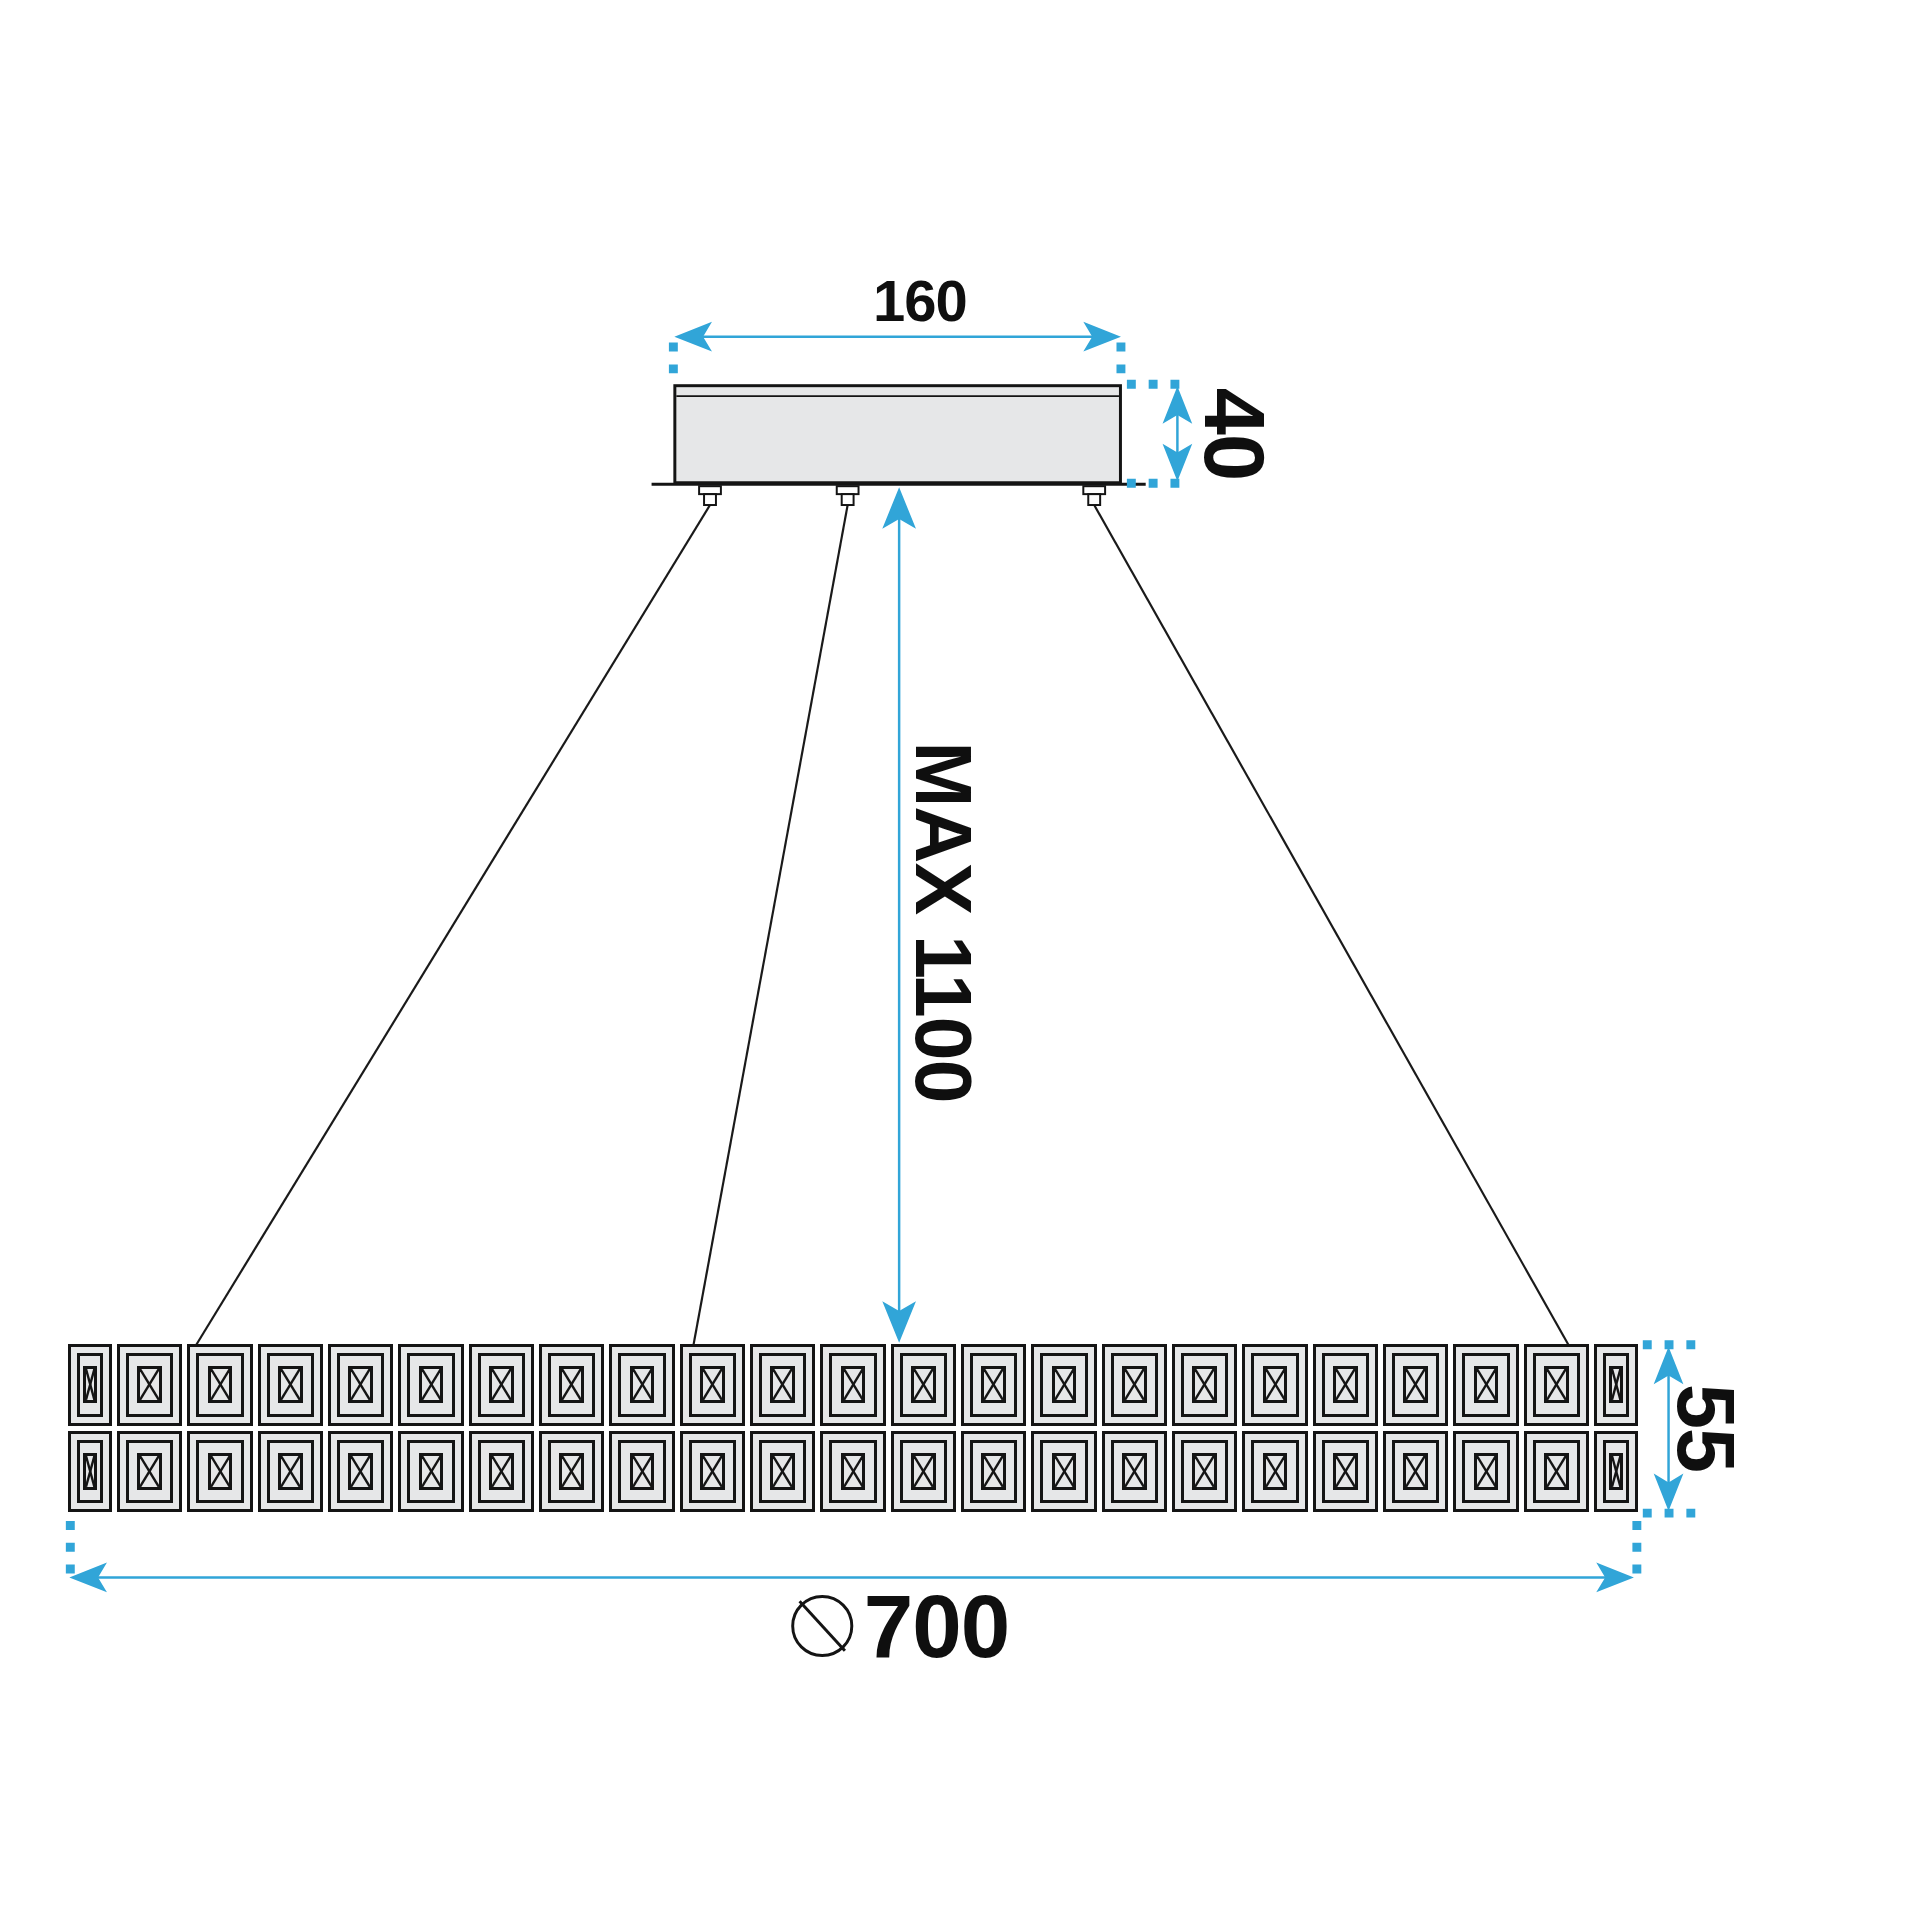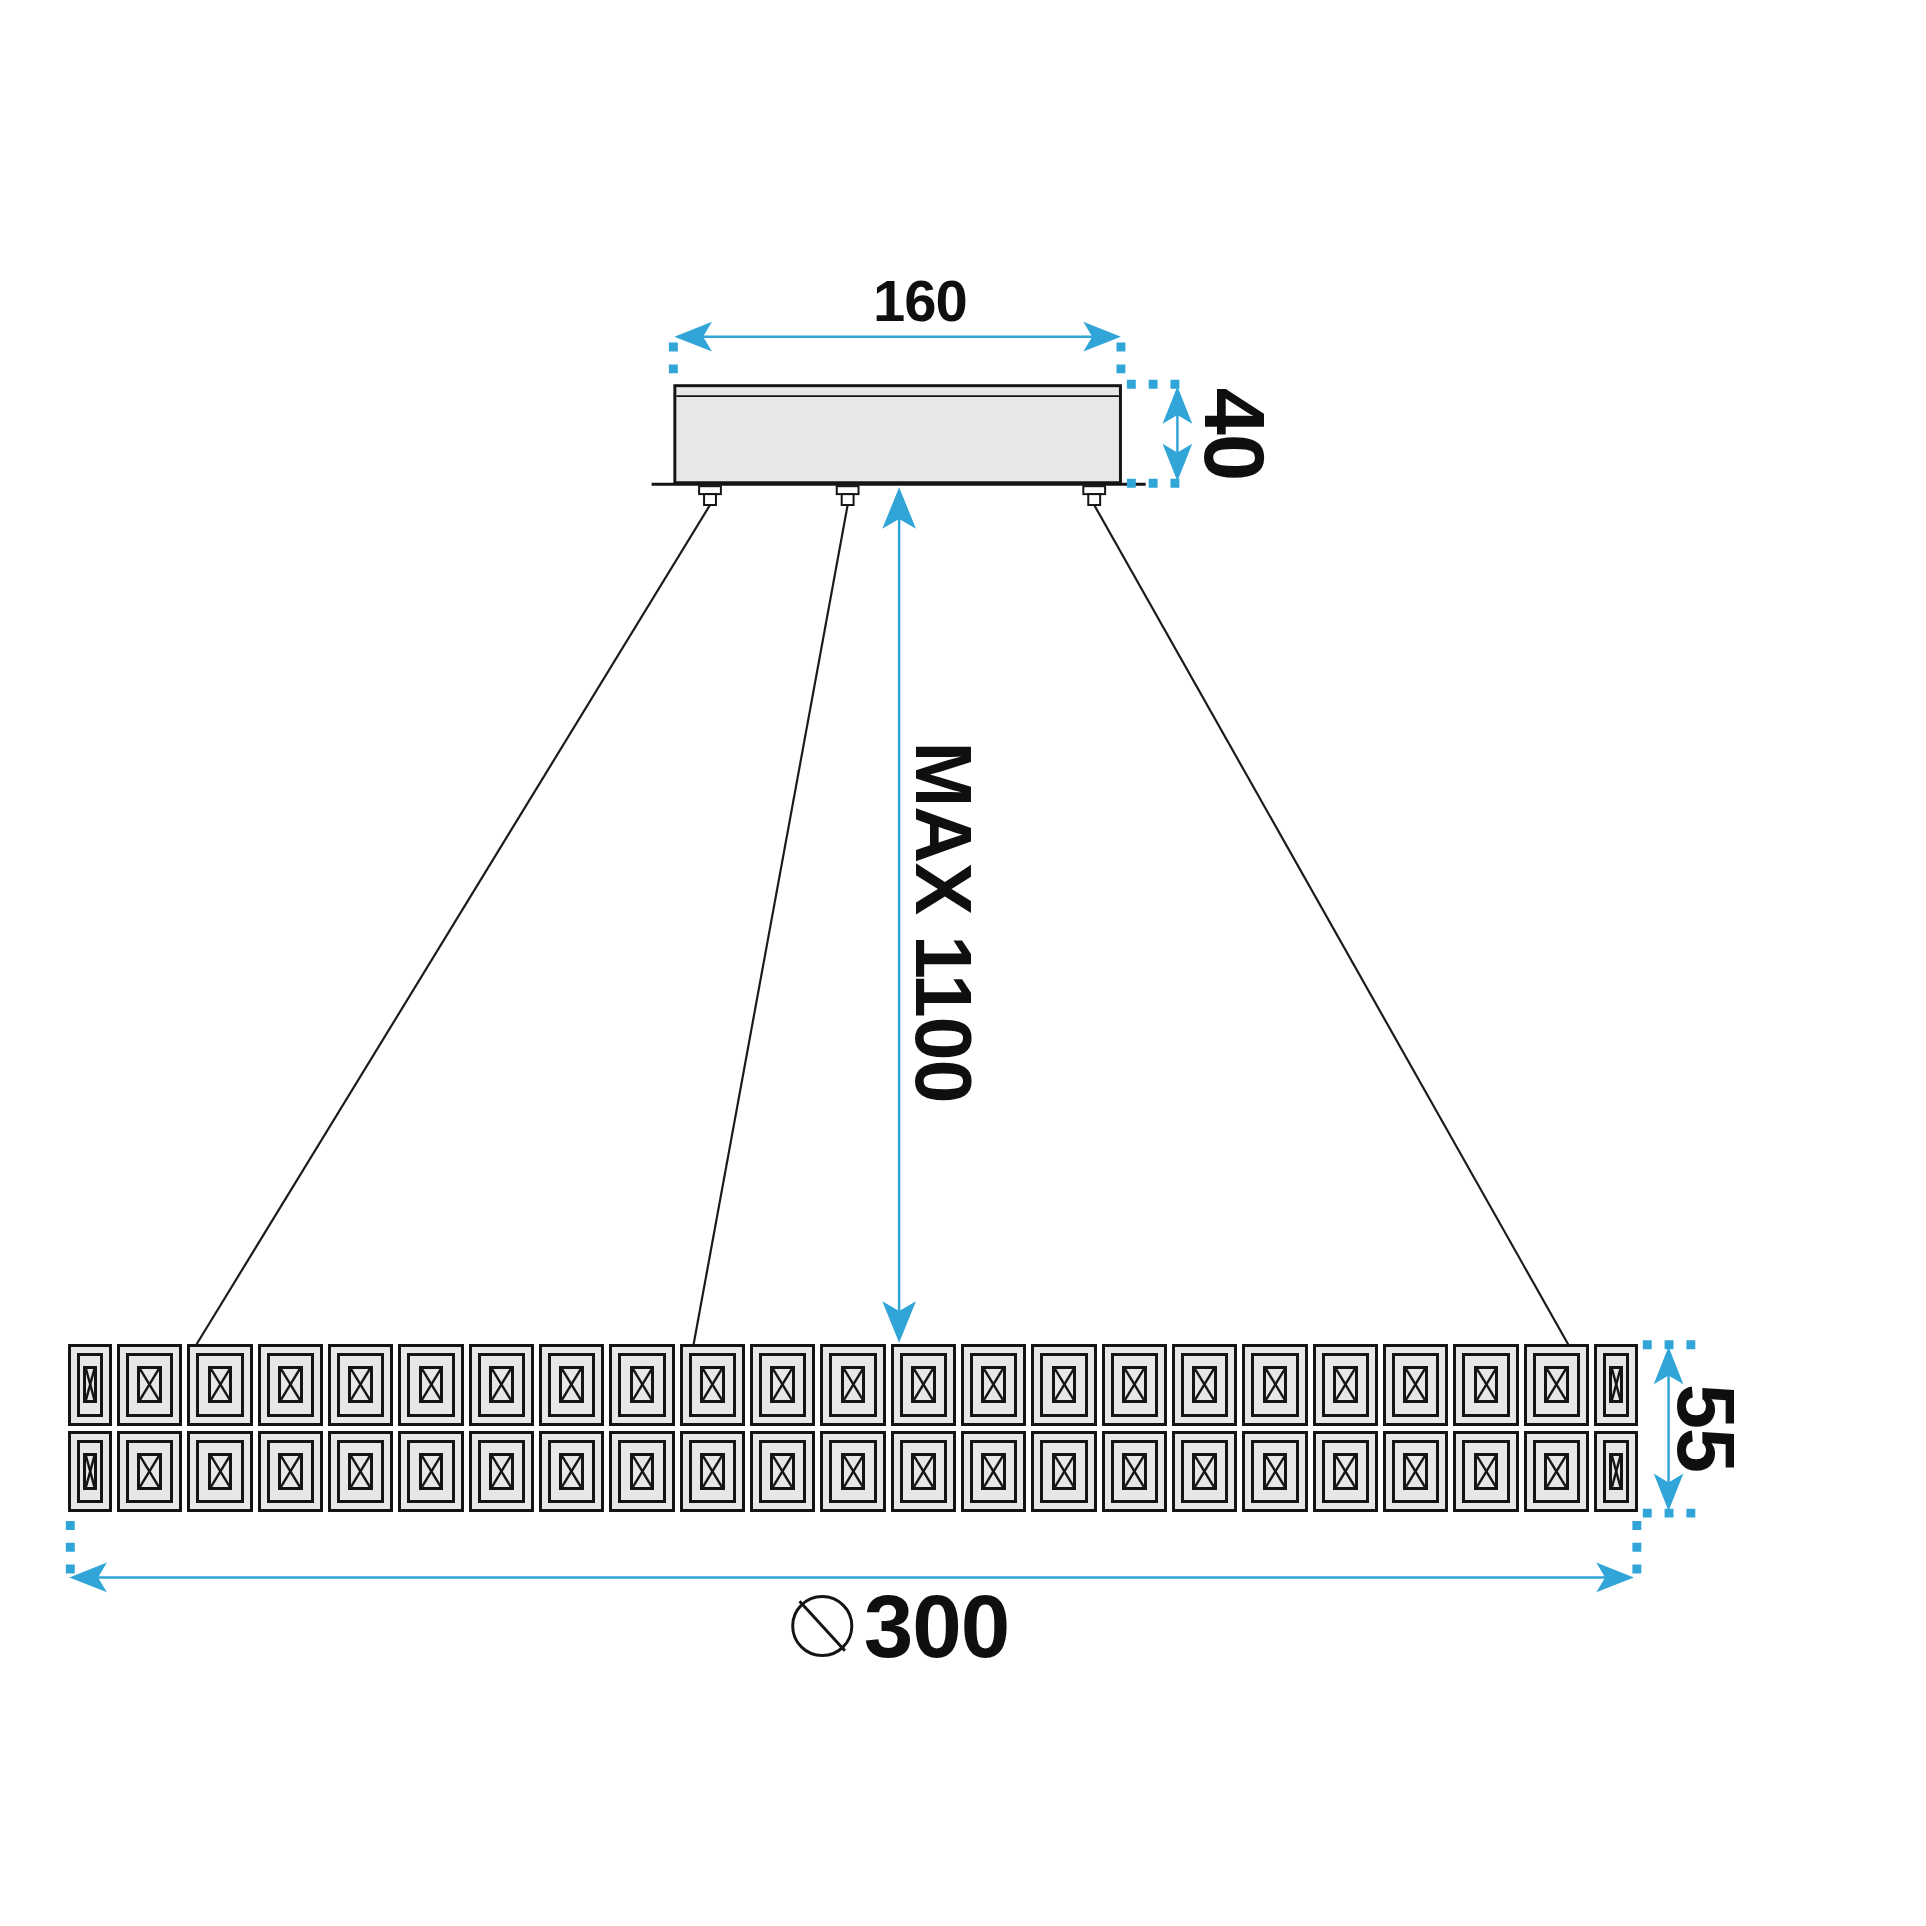--- a/index.html
+++ b/index.html
@@ -587,17 +587,17 @@
 
   <div class="dim-label" id="lbl-160">160</div>
   <div class="dim-label" id="lbl-40">40</div>
   <div class="dim-label" id="lbl-max">MAX 1100</div>
   <div class="dim-label" id="lbl-55">55</div>
   <div class="dim-label" id="lbl-500">
     <svg id="dia-sym" width="67" height="67" viewBox="0 0 68 68">
       <circle cx="34" cy="34" r="30" fill="none" stroke="#141414" stroke-width="3"></circle>
       <line x1="11" y1="9" x2="57" y2="59" stroke="#141414" stroke-width="3"></line>
     </svg>
-    <span>300</span>
+    <span>700</span>
   </div>
 
 </div>
 
 
 </body></html>

